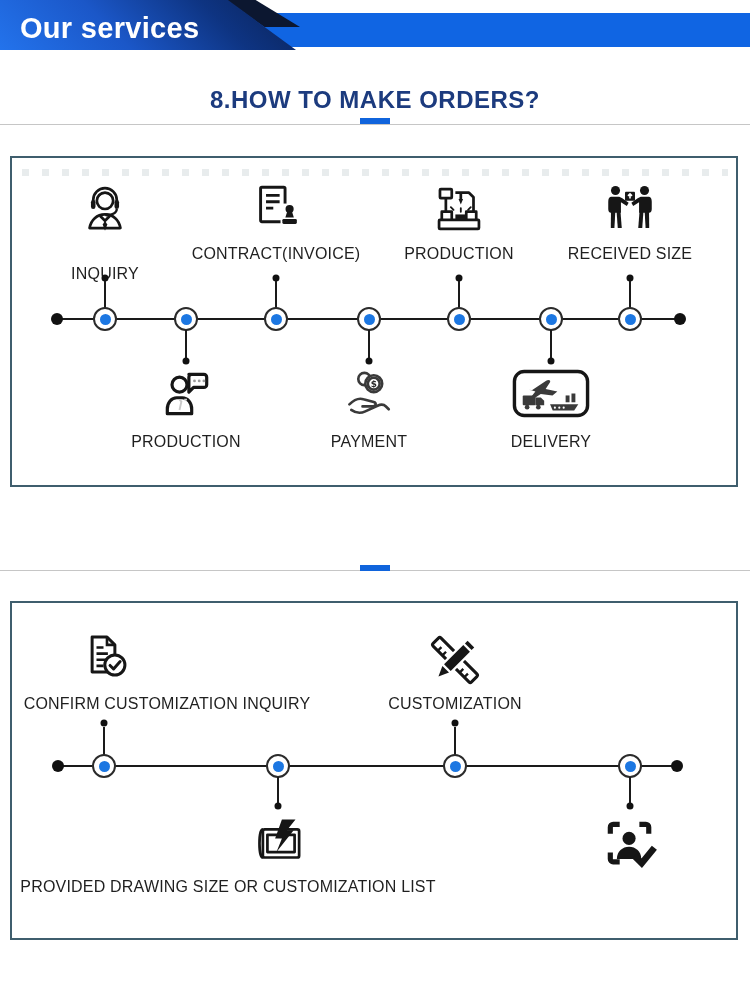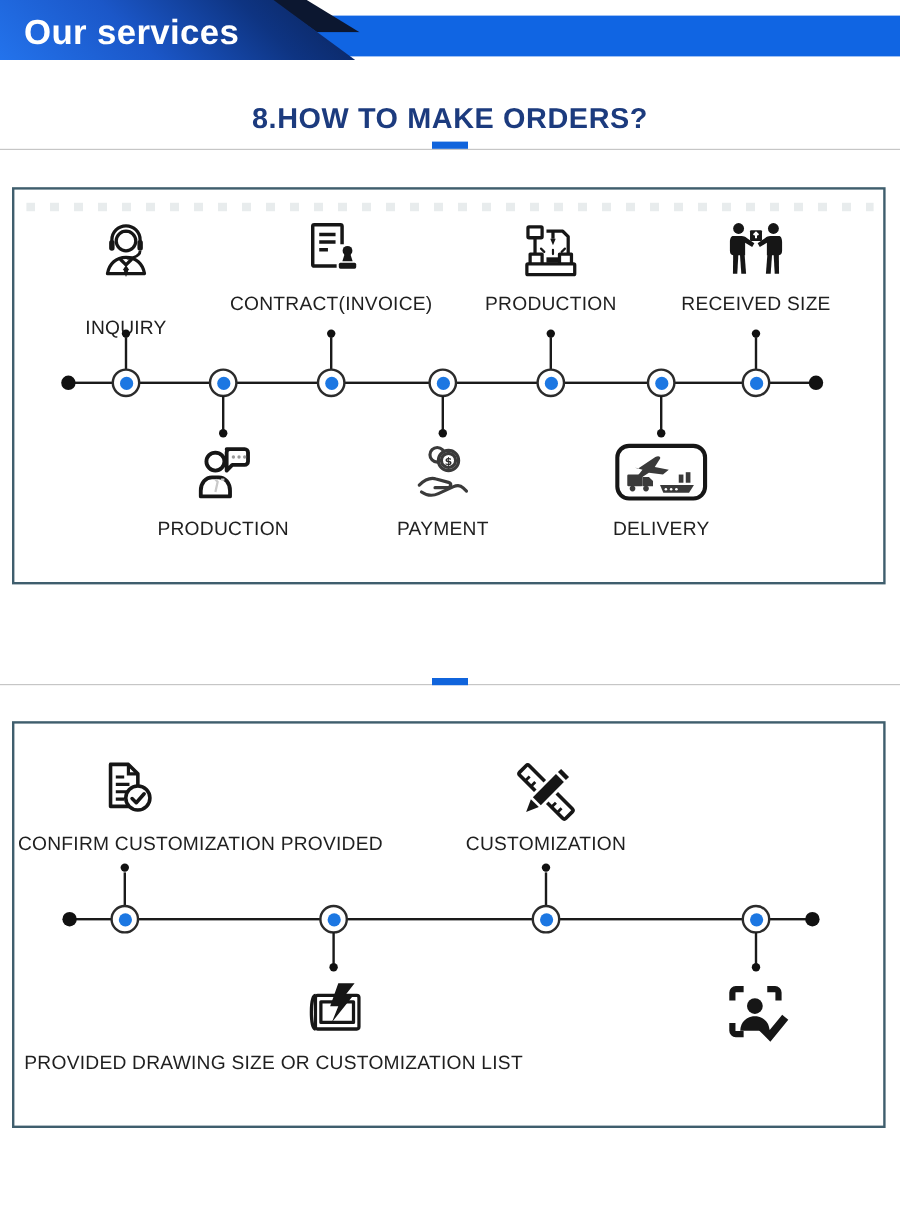--- a/index.html
+++ b/index.html
@@ -247,21 +247,21 @@
       </g>
       <g transform="rotate(45 32 32)">
         <rect x="24.5" y="5" width="15" height="53" fill="#fff"></rect>
         <path d="M27 8h10v4H27z" fill="#161616"></path>
         <rect x="27" y="14.5" width="10" height="29" fill="#161616"></rect>
         <path d="M27 46h10l-5 11z" fill="#161616"></path>
       </g>
     </svg>
   </div>
 
-  <div class="step-label" style="left:167px; top:695px;">CONFIRM CUSTOMIZATION PROVIDED</div>
+  <div class="step-label" style="left:167px; top:695px;">CONFIRM CUSTOMIZATION INQUIRY</div>
   <div class="step-label" style="left:455px; top:695px;">CUSTOMIZATION</div>
 
   <div class="c-dot" style="left:104px; top:723px;"></div>
   <div class="vline" style="left:104px; top:727px; height:29px;"></div>
   <div class="c-dot" style="left:455px; top:723px;"></div>
   <div class="vline" style="left:455px; top:727px; height:29px;"></div>
 
   <div class="hline" style="left:58px; top:765px; width:619px;"></div>
   <div class="end-dot" style="left:58px; top:766px;"></div>
   <div class="end-dot" style="left:677px; top:766px;"></div>

